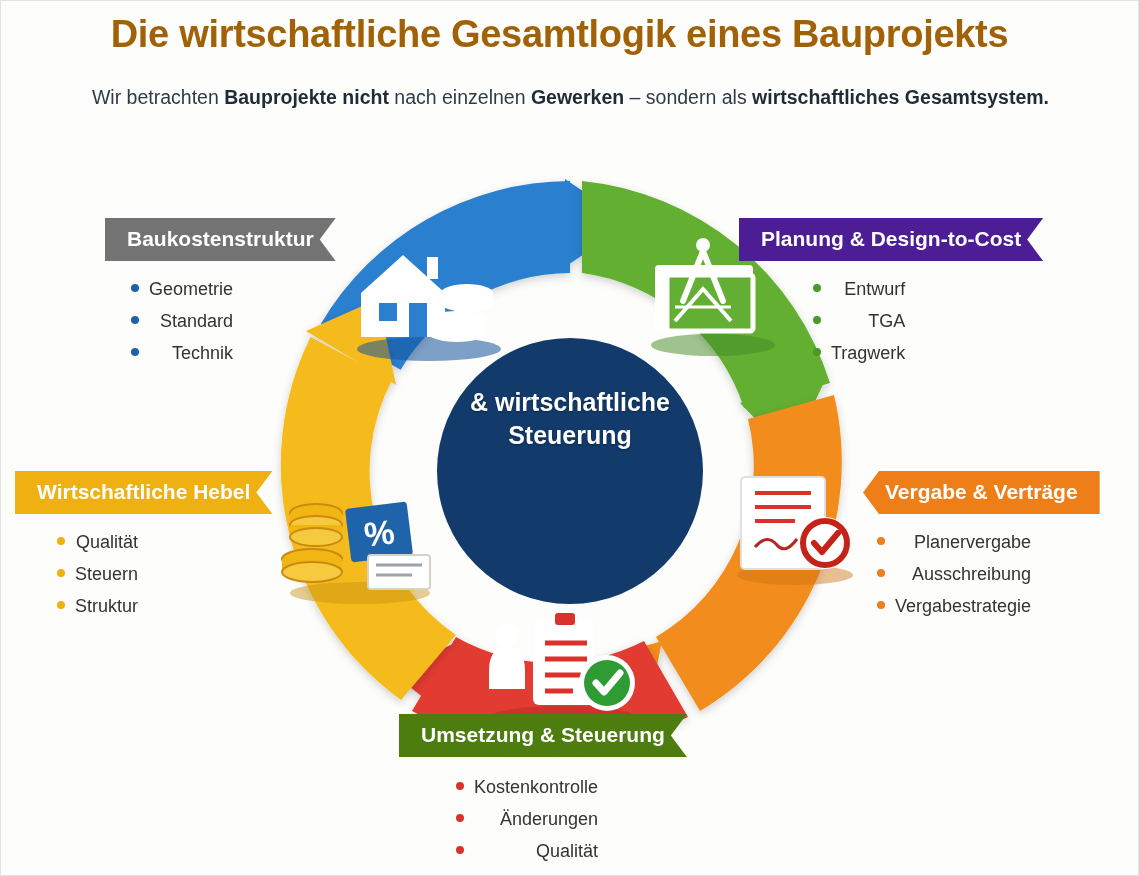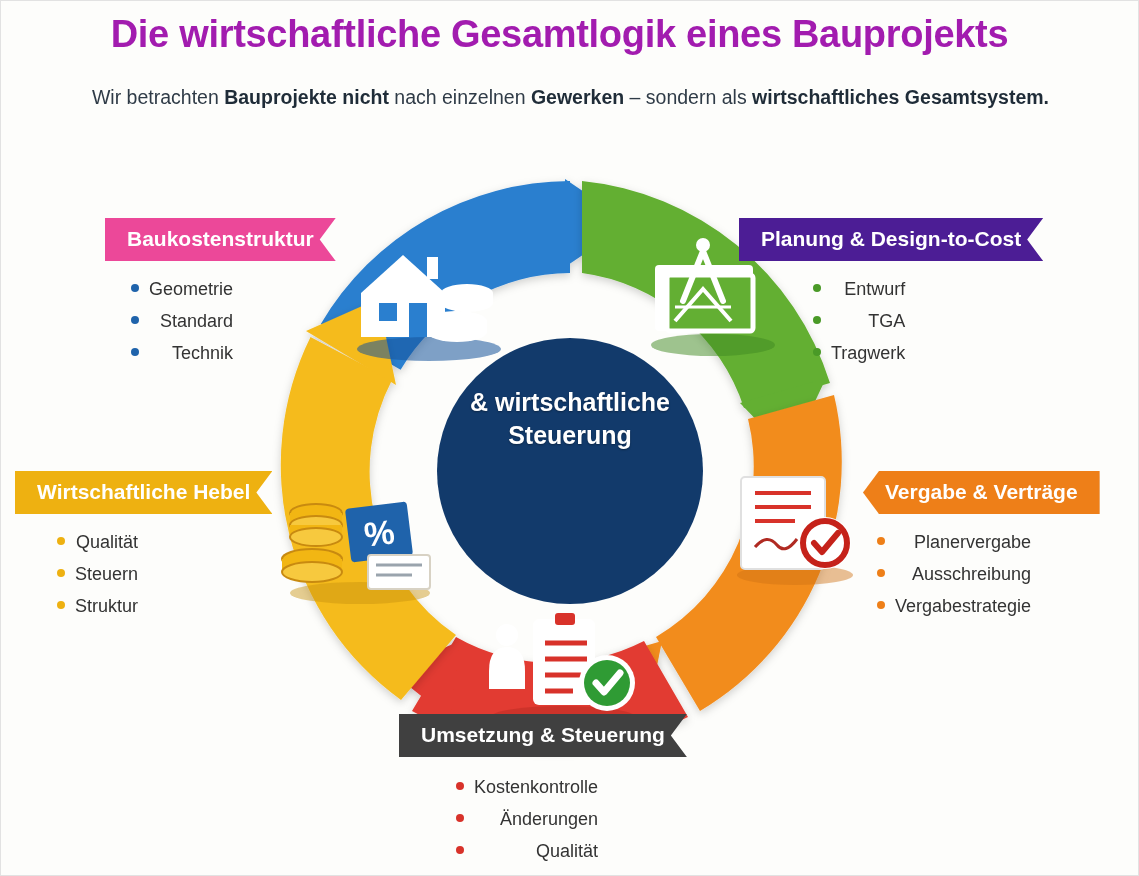--- a/index.html
+++ b/index.html
@@ -26,21 +26,21 @@
 
   
   #title {
     position: absolute;
     top: 12px;
     left: 0;
     width: 1117px;
     text-align: center;
     font-size: 38px;
     font-weight: bold;
-    color: #a21caf;
+    color: #a16207;
     letter-spacing: -0.3px;
   }
   #subtitle {
     position: absolute;
     top: 85px;
     left: 0;
     width: 1139px;
     text-align: center;
     font-size: 19.5px;
     color: #2f3b47;
@@ -91,24 +91,24 @@
     line-height: 1.1;
   }
   .banner.left-point {
     
     clip-path: polygon(0 0, 100% 0, calc(100% - 16px) 50%, 100% 100%, 0 100%);
   }
   .banner.right-point {
     clip-path: polygon(16px 0, 100% 0, 100% 100%, 16px 100%, 0 50%);
   }
 
-  #banner-bks  { left: 104px; top: 67px;  background: #ec4899; }
+  #banner-bks  { left: 104px; top: 67px;  background: #737373; }
   #banner-pdc  { left: 738px; top: 67px;  background: #4c1d95; }
   #banner-verg { left: 862px; top: 320px; background: #ee7f18; }
-  #banner-ums  { left: 398px; top: 563px; background: #404040; }
+  #banner-ums  { left: 398px; top: 563px; background: #4d7c0f; }
   #banner-wh   { left: 14px;  top: 320px; background: #eeb111; }
 
   
   .bullets {
     position: absolute;
     font-size: 18px;
     color: #333333;
     line-height: 1.78;
   }
   .bullets li {

